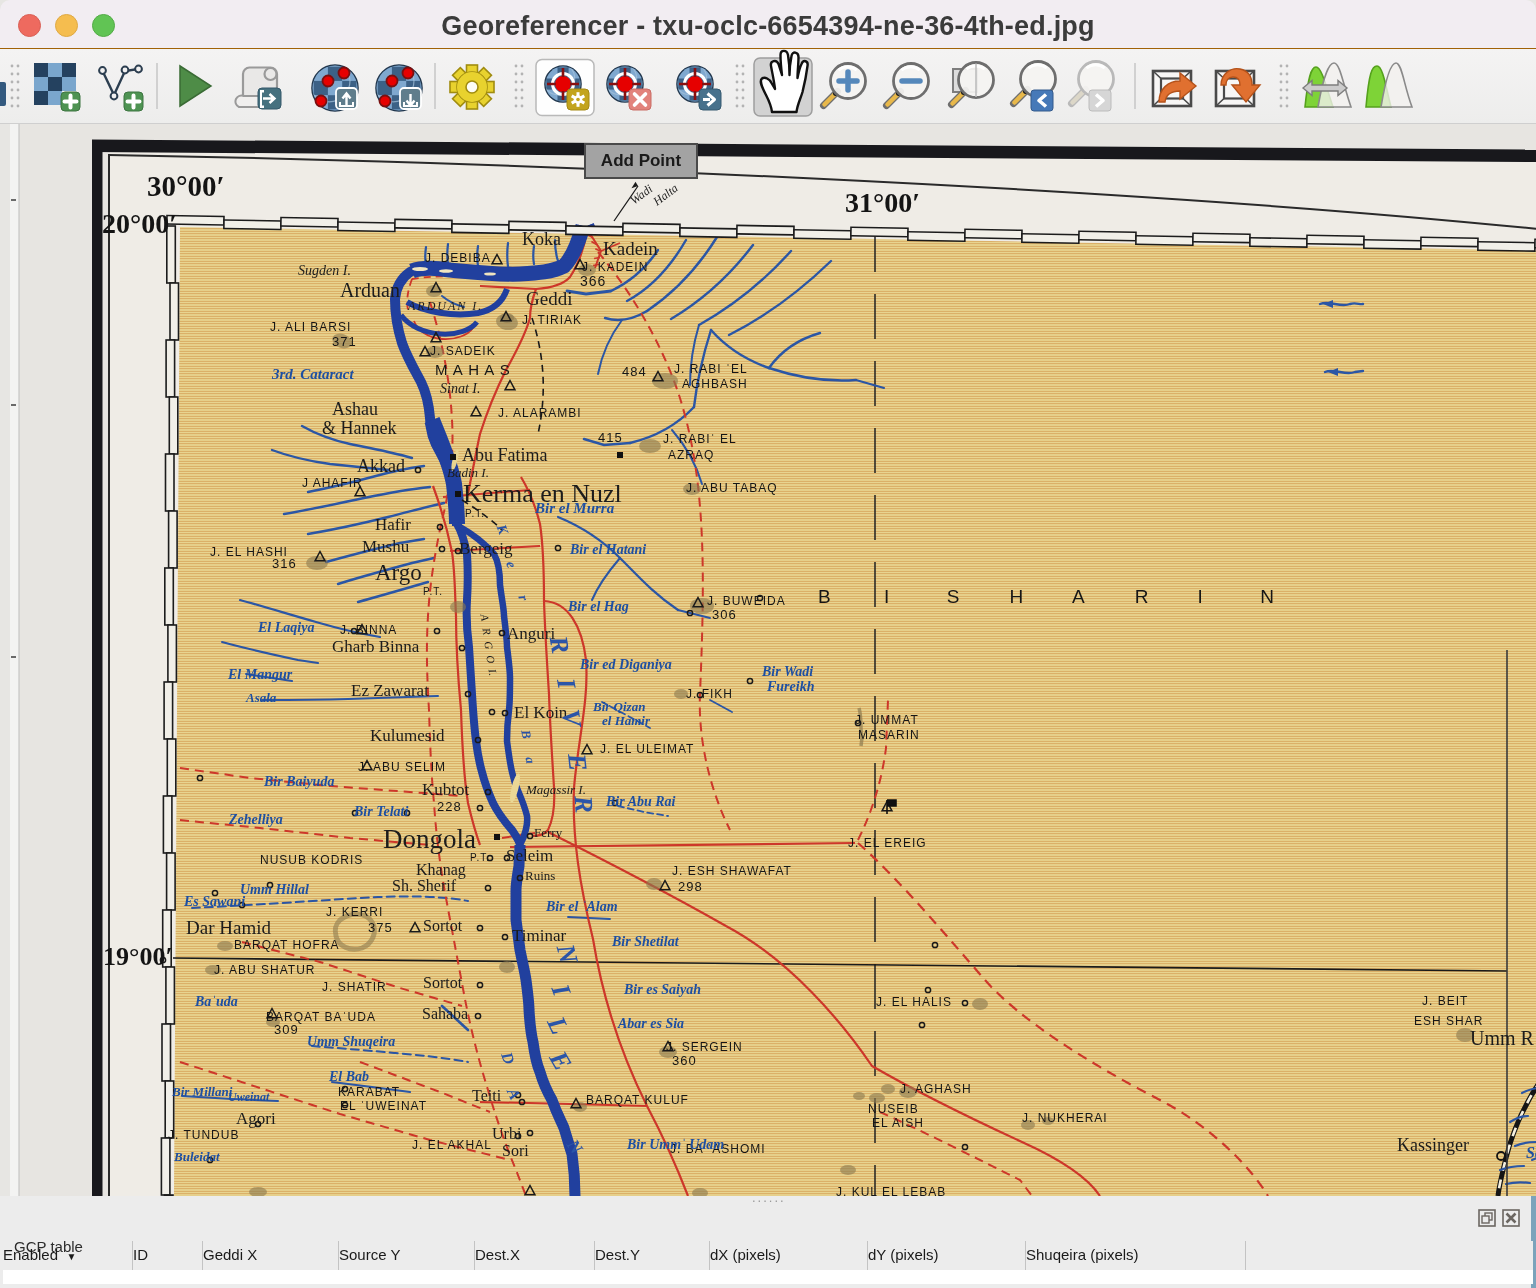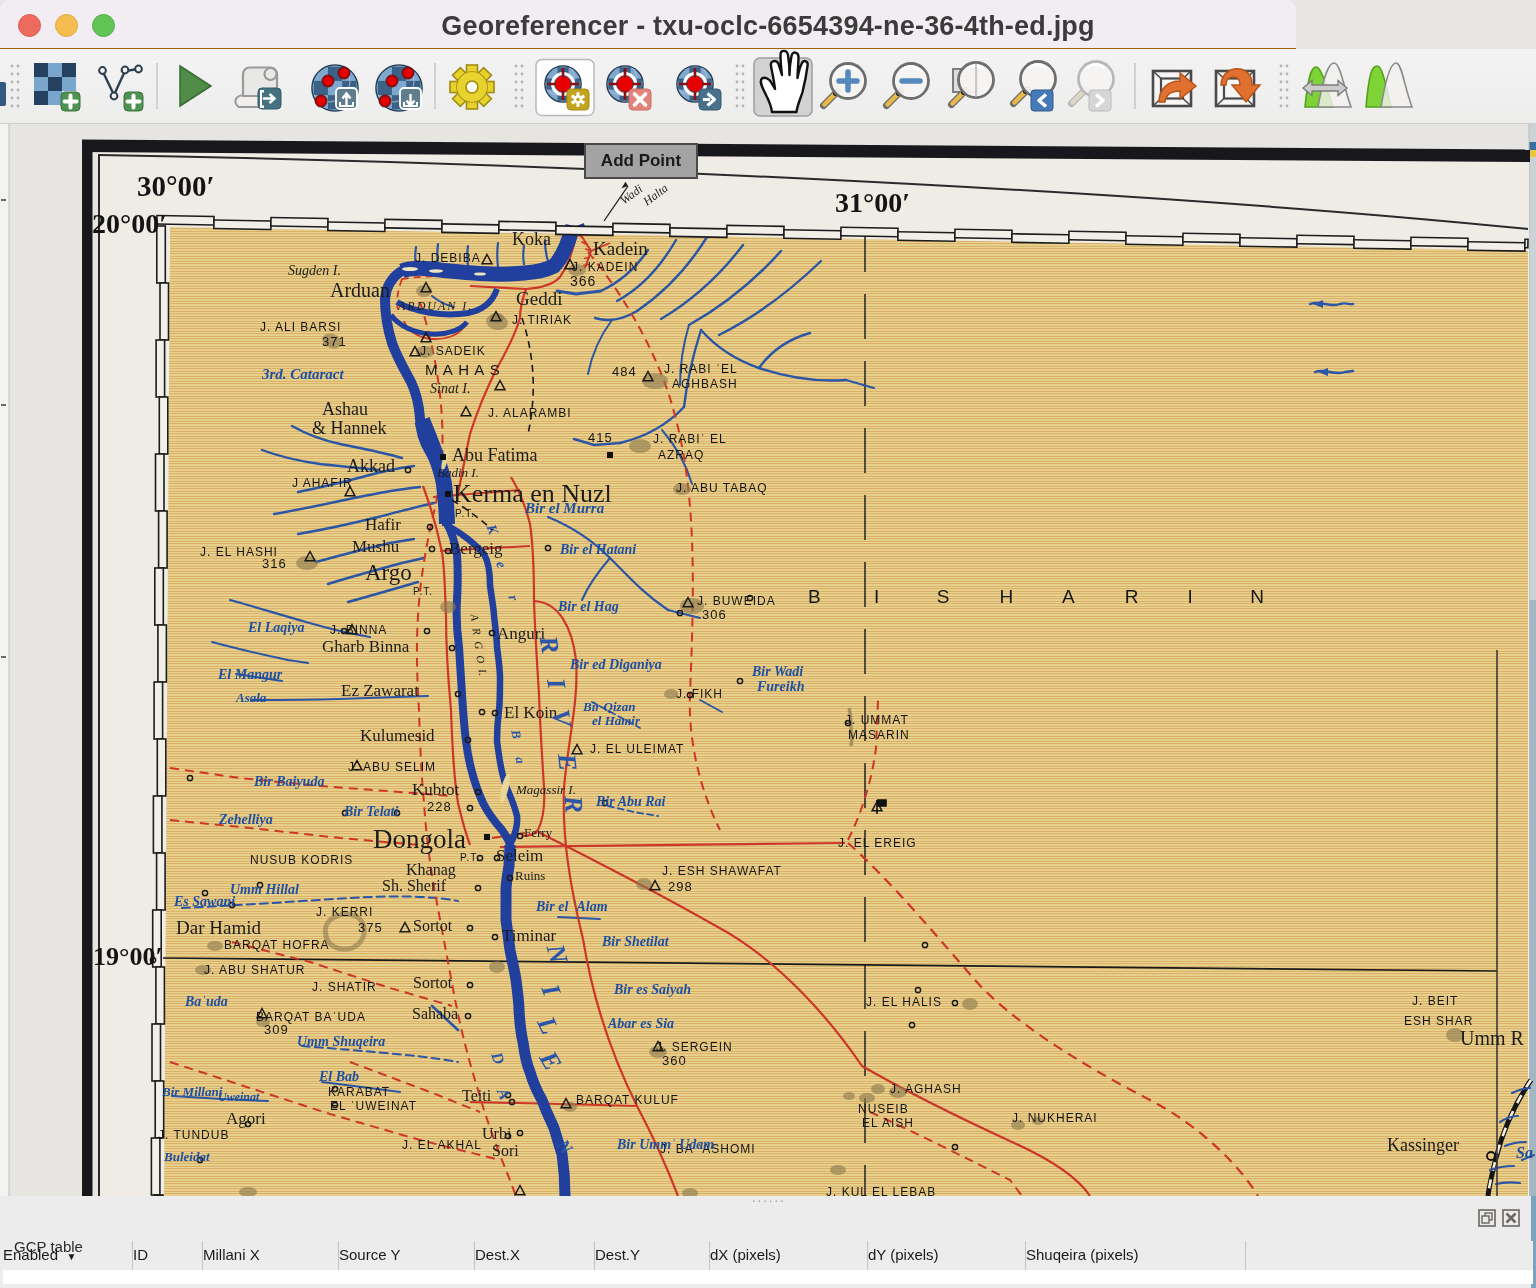--- a/index.html
+++ b/index.html
@@ -1,27 +1,27 @@
 <!DOCTYPE html>
 <html><head>
 <meta charset="utf-8">
 <style>
   html,body{margin:0;padding:0;width:1536px;height:1288px;overflow:hidden;
     font-family:"Liberation Sans",sans-serif;background:#e7e6e3;}
-  #titlebar{position:absolute;left:0;top:0;width:1296px;height:48px;
+  #titlebar{position:absolute;left:0;top:0;width:1536px;height:48px;
     background:#f2edf2;border-radius:10px 10px 0 0;border-bottom:5px solid #a16207;}
   .tl{position:absolute;top:14px;width:21px;height:21px;border-radius:50%;}
   #tl-r{left:18px;background:#ee6a5f;border:0.5px solid #d95f55;}
   #tl-y{left:55px;background:#f5bd4f;border:0.5px solid #dfa944;}
   #tl-g{left:92px;background:#61c454;border:0.5px solid #53ab47;}
   #title{position:absolute;top:11px;left:0;width:1536px;text-align:center;
     font-size:27px;font-weight:bold;color:#3b3b3b;letter-spacing:0.2px;}
   #toolbar{position:absolute;left:0;top:49px;width:1536px;height:74px;
     background:linear-gradient(#f4f3f3,#ededec);border-bottom:1px solid #cfcfcf;}
-  #mapcanvas{position:absolute;left:0;top:124px;width:1523px;height:1072px;}
+  #mapcanvas{position:absolute;left:10px;top:124px;width:1523px;height:1072px;}
   #tooltip{position:absolute;left:584px;top:143px;width:110px;height:32px;
     background:#a3a3a3;border:2px solid #4a4a4a;color:#1a1a1a;font-size:17px;
     text-align:center;line-height:32px;font-weight:bold;}
   #gcp{position:absolute;left:0;top:1196px;width:1536px;height:92px;background:#ececec;}
   #gcp .lbl{position:absolute;left:14px;top:14px;font-size:15px;color:#2c2c2c;margin-top:28px;}
   #gcphead{position:absolute;left:3px;top:44px;height:29px;
     background:linear-gradient(#f8f8f8,#ededed);border-top:1px solid #cfcfcf;border-bottom:1px solid #bfbfbf;}
   .hc{position:absolute;top:0;height:29px;line-height:28px;text-align:left;
     font-size:15px;color:#1a1a1a;border-right:1px solid #c3c3c3;}
   #gcprow{position:absolute;left:3px;top:74px;width:1530px;height:14px;background:#ffffff;}
@@ -784,21 +784,21 @@
   <svg style="position:absolute;left:1478px;top:13px" width="42" height="18" viewBox="0 0 42 18">
     <rect x="1" y="1" width="16" height="16" fill="none" stroke="#6b6661" stroke-width="1.6"></rect>
     <rect x="7" y="4" width="7" height="7" fill="none" stroke="#6b6661" stroke-width="1.4"></rect>
     <rect x="4" y="7" width="7" height="7" fill="#ececec" stroke="#6b6661" stroke-width="1.4"></rect>
     <rect x="25" y="1" width="16" height="16" fill="none" stroke="#6b6661" stroke-width="1.6"></rect>
     <path d="M28.5 4.5 L37.5 13.5 M37.5 4.5 L28.5 13.5" stroke="#6b6661" stroke-width="2.6"></path>
   </svg>
   <div id="gcphead">
     <div class="hc" style="left:0;width:129px">Enabled&nbsp;&nbsp;<span style="font-size:10px">▼</span></div>
     <div class="hc" style="left:130px;width:69px">ID</div>
-    <div class="hc" style="left:200px;width:135px">Millani X</div>
+    <div class="hc" style="left:200px;width:135px">Geddi X</div>
     <div class="hc" style="left:336px;width:135px">Source Y</div>
     <div class="hc" style="left:472px;width:119px">Dest.X</div>
     <div class="hc" style="left:592px;width:114px">Dest.Y</div>
     <div class="hc" style="left:707px;width:157px">dX (pixels)</div>
     <div class="hc" style="left:865px;width:157px">dY (pixels)</div>
     <div class="hc" style="left:1023px;width:219px">Shuqeira (pixels)</div>
     <div class="hc" style="left:1243px;width:287px;border-right:none;background:#ececec"></div>
   </div>
   <div id="gcprow"></div>
 </div>

